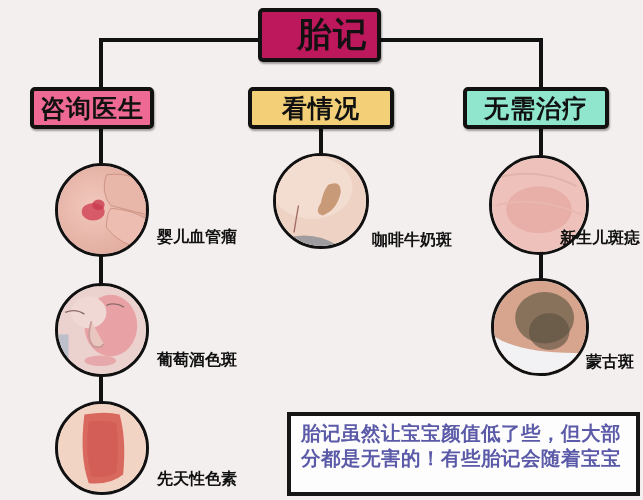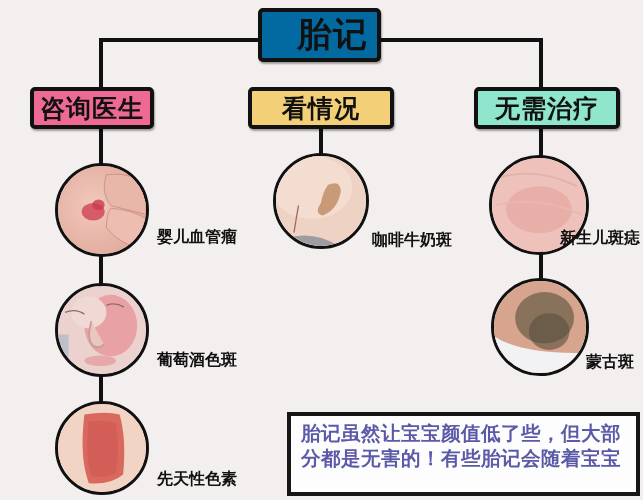--- a/index.html
+++ b/index.html
@@ -46,31 +46,31 @@
 
 <div class="line" style="left:99px; top:128px; width:4px; height:38px;"></div>
 <div class="line" style="left:99px; top:255px; width:4px; height:32px;"></div>
 <div class="line" style="left:99px; top:375px; width:4px; height:28px;"></div>
 
 <div class="line" style="left:319px; top:128px; width:4px; height:28px;"></div>
 
 <div class="line" style="left:539px; top:128px; width:4px; height:30px;"></div>
 <div class="line" style="left:539px; top:250px; width:4px; height:30px;"></div>
 
-<div class="box title-box" style="background:#0369a1;padding-left:27px;">
+<div class="box title-box" style="background:#be185d;padding-left:27px;">
   <span>胎记</span>
 </div>
 
 <div class="box cat-box" style="left:30px; width:124px; background:#ee6a94;">
   <span>咨询医生</span>
 </div>
 <div class="box cat-box" style="left:248px; width:146px; background:#f3d078;">
   <span>看情况</span>
 </div>
-<div class="box cat-box" style="left:463px; width:146px; background:#8fe6cc;margin-left:11px;">
+<div class="box cat-box" style="left:463px; width:146px; background:#8fe6cc;">
   <span>无需治疗</span>
 </div>
 
 <div class="circle" style="left:55px; top:163px; width:94px; height:94px;">
   <svg viewBox="0 0 100 100" preserveAspectRatio="none">
     <defs>
         <radialGradient id="g1" cx="40%" cy="45%" r="70%">
           <stop offset="0" stop-color="#f2c8bd"></stop>
           <stop offset="1" stop-color="#dfa89a"></stop>
         </radialGradient>

